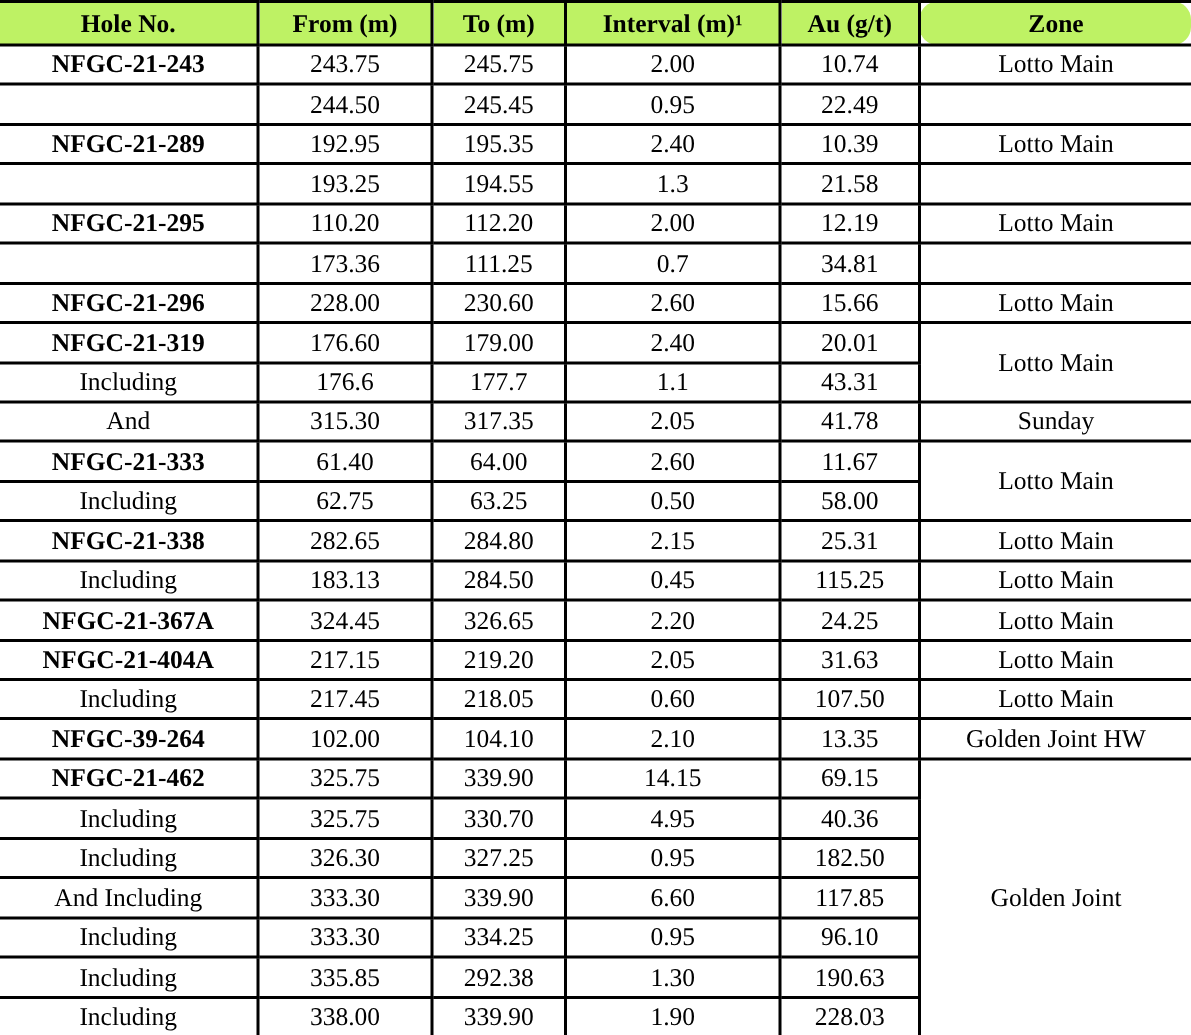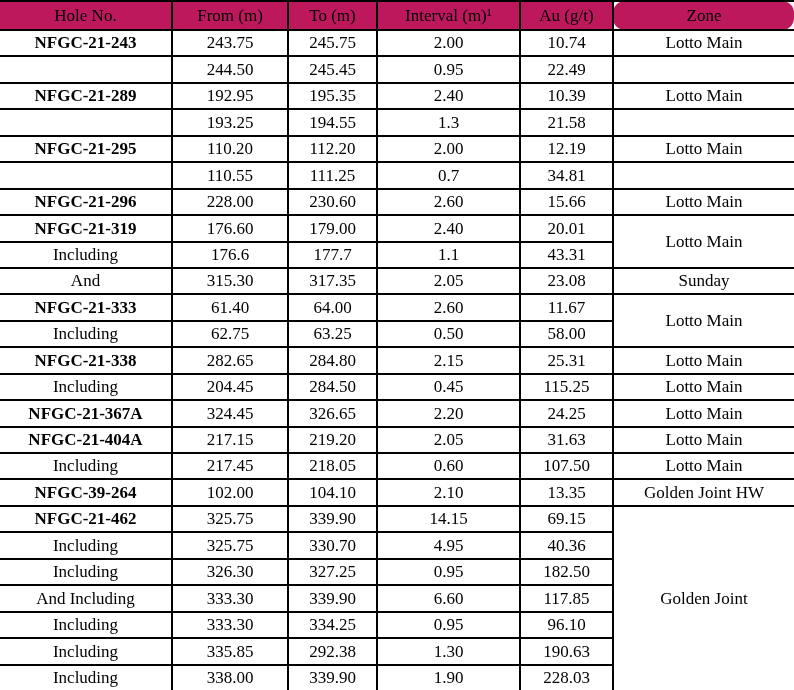--- a/index.html
+++ b/index.html
@@ -20,22 +20,22 @@
   .drill-table td {
     border: 2px solid #000000;
     text-align: center;
     vertical-align: middle;
     padding: 0 2px;
     line-height: 1.15;
     overflow: hidden;
     white-space: nowrap;
   }
   .drill-table th {
-    background: #be185d;
-    font-weight: normal;
+    background: #bef264;
+    font-weight: bold;
     height: 27px;
   }
   .drill-table td.bold {
     font-weight: bold;
   }
   .drill-table th:first-child,
   .drill-table td:first-child {
     border-left: none;
   }
   .drill-table th:last-child,
@@ -109,21 +109,21 @@
       <tr>
         <td class="bold">NFGC-21-295</td>
         <td>110.20</td>
         <td>112.20</td>
         <td>2.00</td>
         <td>12.19</td>
         <td class="zone">Lotto Main</td>
       </tr>
       <tr>
         <td></td>
-        <td>110.55</td>
+        <td>173.36</td>
         <td>111.25</td>
         <td>0.7</td>
         <td>34.81</td>
         <td class="zone"></td>
       </tr>
       <tr>
         <td class="bold">NFGC-21-296</td>
         <td>228.00</td>
         <td>230.60</td>
         <td>2.60</td>
@@ -143,21 +143,21 @@
         <td>176.6</td>
         <td>177.7</td>
         <td>1.1</td>
         <td>43.31</td>
       </tr>
       <tr>
         <td>And</td>
         <td>315.30</td>
         <td>317.35</td>
         <td>2.05</td>
-        <td>23.08</td>
+        <td>41.78</td>
         <td class="zone">Sunday</td>
       </tr>
       <tr>
         <td class="bold">NFGC-21-333</td>
         <td>61.40</td>
         <td>64.00</td>
         <td>2.60</td>
         <td>11.67</td>
         <td class="zone" rowspan="2">Lotto Main</td>
       </tr>
@@ -171,21 +171,21 @@
       <tr>
         <td class="bold">NFGC-21-338</td>
         <td>282.65</td>
         <td>284.80</td>
         <td>2.15</td>
         <td>25.31</td>
         <td class="zone">Lotto Main</td>
       </tr>
       <tr>
         <td>Including</td>
-        <td>204.45</td>
+        <td>183.13</td>
         <td>284.50</td>
         <td>0.45</td>
         <td>115.25</td>
         <td class="zone">Lotto Main</td>
       </tr>
       <tr>
         <td class="bold">NFGC-21-367A</td>
         <td>324.45</td>
         <td>326.65</td>
         <td>2.20</td>

